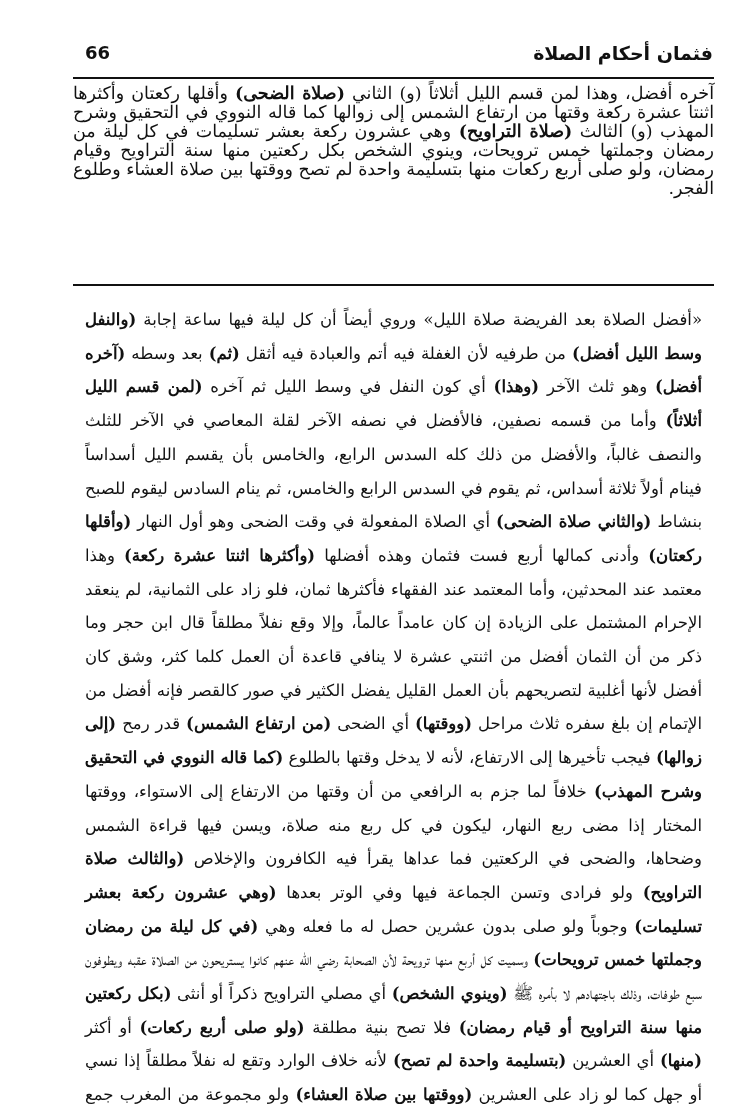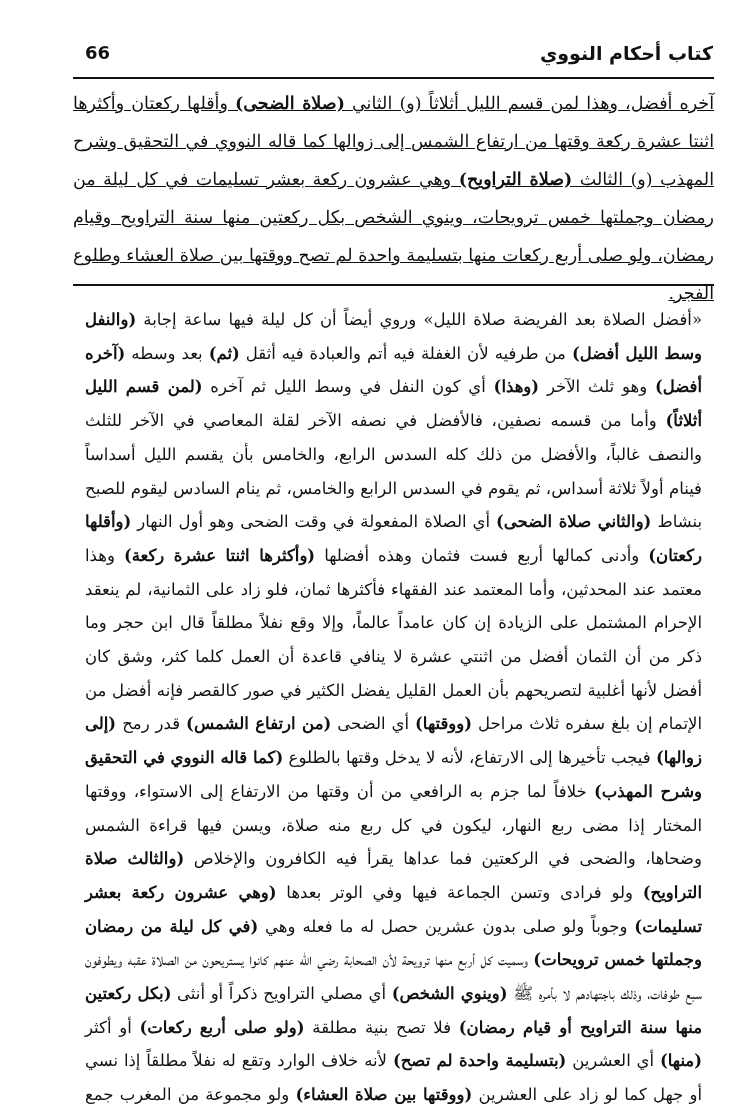--- a/index.html
+++ b/index.html
@@ -19,40 +19,40 @@
   .page-number {
     position: absolute; left: 12px; top: 4px; font-weight: bold; font-size: 18px;
     font-family: "DejaVu Sans", sans-serif;
   }
   .rule-top {
     position: absolute; left: 73px; top: 77px; width: 641px; height: 2px; background: #111;
   }
   .main-text {
     position: absolute; left: 73px; top: 84px; width: 641px;
     direction: rtl; text-align: justify; text-align-last: right;
-    font-size: 17.5px; line-height: 38px; text-decoration: underline;
+    font-size: 17.5px; line-height: 19px;
   }
   .main-text p { margin: 0; }
   .rule-mid {
     position: absolute; left: 73px; top: 284px; width: 641px; height: 2px; background: #111;
   }
   .commentary {
     position: absolute; left: 73px; top: 291px; width: 641px;
     direction: rtl; text-align: justify; text-align-last: right;
     font-size: 16.5px; line-height: 33.7px;
   }
   .commentary p { margin: 12px; }
   b, .bold { font-weight: bold; }
 </style>
 </head>
 <body>
 
 <div class="page">
   <div class="header">
-    <span class="running-title">كتاب أحكام النووي</span>
+    <span class="running-title">فثمان أحكام الصلاة</span>
     <span class="page-number">66</span>
   </div>
   <div class="rule-top"></div>
 
   <div class="main-text">
     <p id="main-para"><span>آخره أفضل، وهذا لمن قسم الليل أثلاثاً (و) الثاني </span><span class="bold">(صلاة الضحى)</span><span> وأقلها ركعتان وأكثرها اثنتا عشرة ركعة وقتها من ارتفاع الشمس إلى زوالها كما قاله النووي في التحقيق وشرح المهذب (و) الثالث </span><span class="bold">(صلاة التراويح)</span><span> وهي عشرون ركعة بعشر تسليمات في كل ليلة من رمضان وجملتها خمس ترويحات، وينوي الشخص بكل ركعتين منها سنة التراويح وقيام رمضان، ولو صلى أربع ركعات منها بتسليمة واحدة لم تصح ووقتها بين صلاة العشاء وطلوع الفجر.</span></p>
   </div>
 
   <div class="rule-mid"></div>
 

